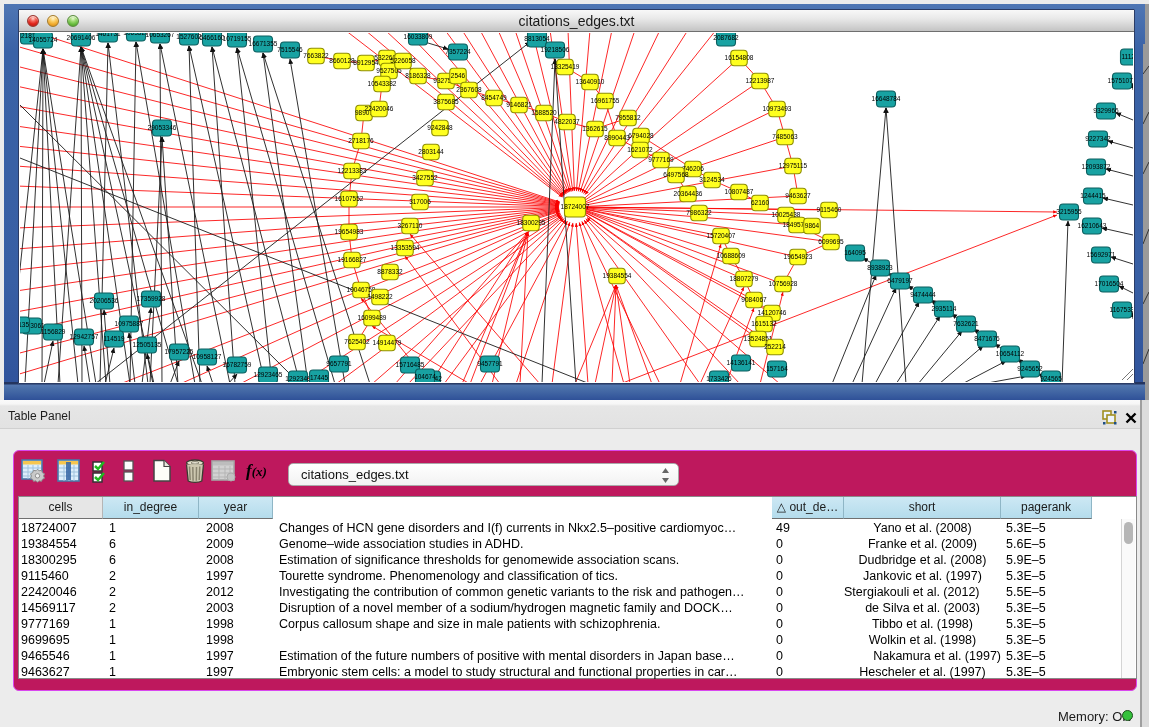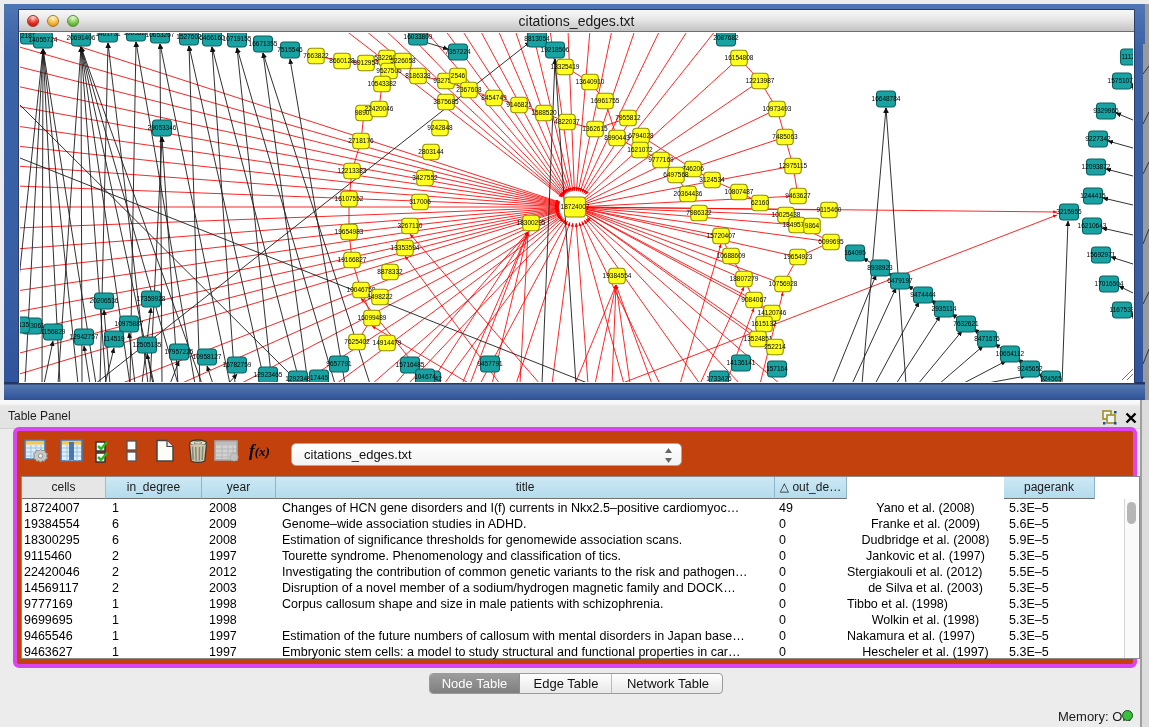--- a/index.html
+++ b/index.html
@@ -9,21 +9,21 @@
 #win{left:18px;top:9px;width:1117px;height:375px;background:#fff;border:1.5px solid #2b3c66;border-radius:1px}
 #titlebar{left:0;top:0;width:100%;height:22px;background:linear-gradient(#f8f8f8,#e9e9e9 40%,#cdcdcd 85%,#c3c3c3);border-bottom:1px solid #6f6f6f}
 #title{width:100%;text-align:center;font-size:14px;color:#1a1a1a;line-height:22px;font-weight:400}
 .tl{position:absolute;top:5px;width:12px;height:12px;border-radius:50%}
 #tlr{left:8px;background:radial-gradient(circle at 50% 25%,#ffd5cf 0%,#f4675c 30%,#e0241b 60%,#b01b10 100%);border:1px solid #97352e;box-shadow:inset 0 1px 1px rgba(255,255,255,.7)}
 #tly{left:28px;background:radial-gradient(circle at 50% 25%,#fff3cc 0%,#fbce63 35%,#f0a92c 65%,#cd8414 100%);border:1px solid #a37b2b;box-shadow:inset 0 1px 1px rgba(255,255,255,.7)}
 #tlg{left:48px;background:radial-gradient(circle at 50% 25%,#e8f7cf 0%,#9ad96e 35%,#66bb3c 65%,#44901f 100%);border:1px solid #5c8b40;box-shadow:inset 0 1px 1px rgba(255,255,255,.7)}
 #tpanel{left:0;top:400px;width:1144px;height:327px;background:#ececec}
 #tpbar{left:0;top:0;width:100%;height:29px;background:linear-gradient(#fafafa 0px,#f6f6f6 4px,#e6e6e6 6px,#e2e2e2 100%);border-bottom:1px solid #d0d0d0}
 #tptitle{left:8px;top:9px;font-size:12px;color:#1d1d1d}
-#container{left:13px;top:27px;width:1124px;height:241px;background:#c2410c;border:4px solid #d946ef;border-radius:6px}
+#container{left:13px;top:50px;width:1124px;height:241px;background:#be185d;border:1px solid #d946ef;border-radius:6px}
 #toolbar{left:0;top:8px;height:28px;width:100%}
 #combo{left:274px;top:4px;width:391px;height:23px;background:linear-gradient(#fff,#f2f2f2);border:1px solid #a9a9a9;border-radius:5px;font-size:13px;color:#111;line-height:21px;padding-left:12px}
 #ttable{left:4px;top:45px;width:1119px;height:183px;background:#fff;border:1px solid #8a8a8a}
 .hcell{position:absolute;top:0;height:22px;background:linear-gradient(#cde8f4,#b4dcec);border-right:1px solid #8fb6c6;border-bottom:1px solid #707070;font-size:12px;color:#1b1b1b;text-align:center;line-height:21px}
 .trow{position:absolute;left:0;width:1100px;height:16px;font-size:12.5px;color:#000}
 .trow span{position:absolute;white-space:nowrap;line-height:16px}
 #sbar{position:absolute;right:1px;top:22px;width:14px;height:159px;background:#fafafa;border-left:1px solid #d5d5d5}
 #sthumb{position:absolute;left:2px;top:3px;width:9px;height:22px;background:#b6b6b6;border-radius:5px}
 #tabs{left:429px;top:273px;width:294px;height:21px;border:1px solid #9a9a9a;border-radius:4px;background:linear-gradient(#fefefe,#e8e8e8);font-size:13px}
 .tab{position:absolute;top:0;height:19px;line-height:19px;text-align:center;color:#111}
@@ -629,22 +629,22 @@
         <svg style="position:absolute;right:8px;top:3px" width="9" height="17">
             <path d="M4.5,1 L8,6 L1,6 z" fill="#666"></path>
             <path d="M4.5,16 L8,11 L1,11 z" fill="#666"></path>
           </svg>
       </div>
     </div>
     <div class="abs" id="ttable">
       <div class="hcell" style="left:0;width:84px;background:#e6e6e6;border-right:1px solid #b5b5b5">cells</div>
       <div class="hcell" style="left:84px;width:96px">in_degree</div>
       <div class="hcell" style="left:180px;width:74px">year</div>
-      <div class="hcell" style="left:254px;width:499px">title</div>
       <div class="hcell" style="left:753px;width:72px">△ out_de…</div>
+      <div class="hcell" style="left:825px;width:157px">short</div>
       <div class="hcell" style="left:982px;width:91px">pagerank</div>
       <div id="sbar">
           <div id="sthumb"></div>
         </div>
       <div class="trow" style="top:23px">
           <span style="left:2px">18724007</span>
           <span style="left:90px">1</span>
           <span style="left:187px">2008</span>
           <span style="left:260px">Changes of HCN gene disorders and I(f) currents in Nkx2.5–positive cardiomyoc…</span>
           <span style="left:757px">49</span>
@@ -695,51 +695,46 @@
           <span style="left:757px">0</span>
           <span style="left:825px;width:157px;text-align:center">de Silva et al. (2003)</span>
           <span style="left:987px">5.3E–5</span>
         </div>
         <div class="trow" style="top:119px">
           <span style="left:2px">9777169</span>
           <span style="left:90px">1</span>
           <span style="left:187px">1998</span>
           <span style="left:260px">Corpus callosum shape and size in male patients with schizophrenia.</span>
           <span style="left:757px">0</span>
-          <span style="left:825px;width:157px;text-align:left">Tibbo et al. (1998)</span>
+          <span style="left:825px;width:157px;text-align:center">Tibbo et al. (1998)</span>
           <span style="left:987px">5.3E–5</span>
         </div>
         <div class="trow" style="top:135px">
           <span style="left:2px">9699695</span>
           <span style="left:90px">1</span>
           <span style="left:187px">1998</span>
           <span style="left:757px">0</span>
           <span style="left:825px;width:157px;text-align:center">Wolkin et al. (1998)</span>
           <span style="left:987px">5.3E–5</span>
         </div>
         <div class="trow" style="top:151px">
           <span style="left:2px">9465546</span>
           <span style="left:90px">1</span>
           <span style="left:187px">1997</span>
-          <span style="left:260px">Estimation of the future numbers of callosum with mental disorders in Japan base…</span>
-          <span style="left:757px">0</span>
-          <span style="left:825px;width:157px;text-align:left">Nakamura et al. (1997)</span>
+          <span style="left:260px">Estimation of the future numbers of positive with mental disorders in Japan base…</span>
+          <span style="left:757px">0</span>
+          <span style="left:825px;width:157px;text-align:right">Nakamura et al. (1997)</span>
           <span style="left:987px">5.3E–5</span>
         </div>
         <div class="trow" style="top:167px">
           <span style="left:2px">9463627</span>
           <span style="left:90px">1</span>
           <span style="left:187px">1997</span>
           <span style="left:260px">Embryonic stem cells: a model to study structural and functional properties in car…</span>
           <span style="left:757px">0</span>
           <span style="left:825px;width:157px;text-align:center">Hescheler et al. (1997)</span>
           <span style="left:987px">5.3E–5</span>
         </div>
     </div>
-  </div>
-  <div class="abs" id="tabs">
-    <div class="tab" id="tab1">Node Table</div>
-    <div class="tab" id="tab2">Edge Table</div>
-    <div class="tab" id="tab3">Network Table</div>
   </div>
 </div>
 <div class="abs" id="redge"></div>
 <div class="abs" id="mem">Memory: OK</div>
 <div class="abs" id="memdot"></div>
 </body></html>

